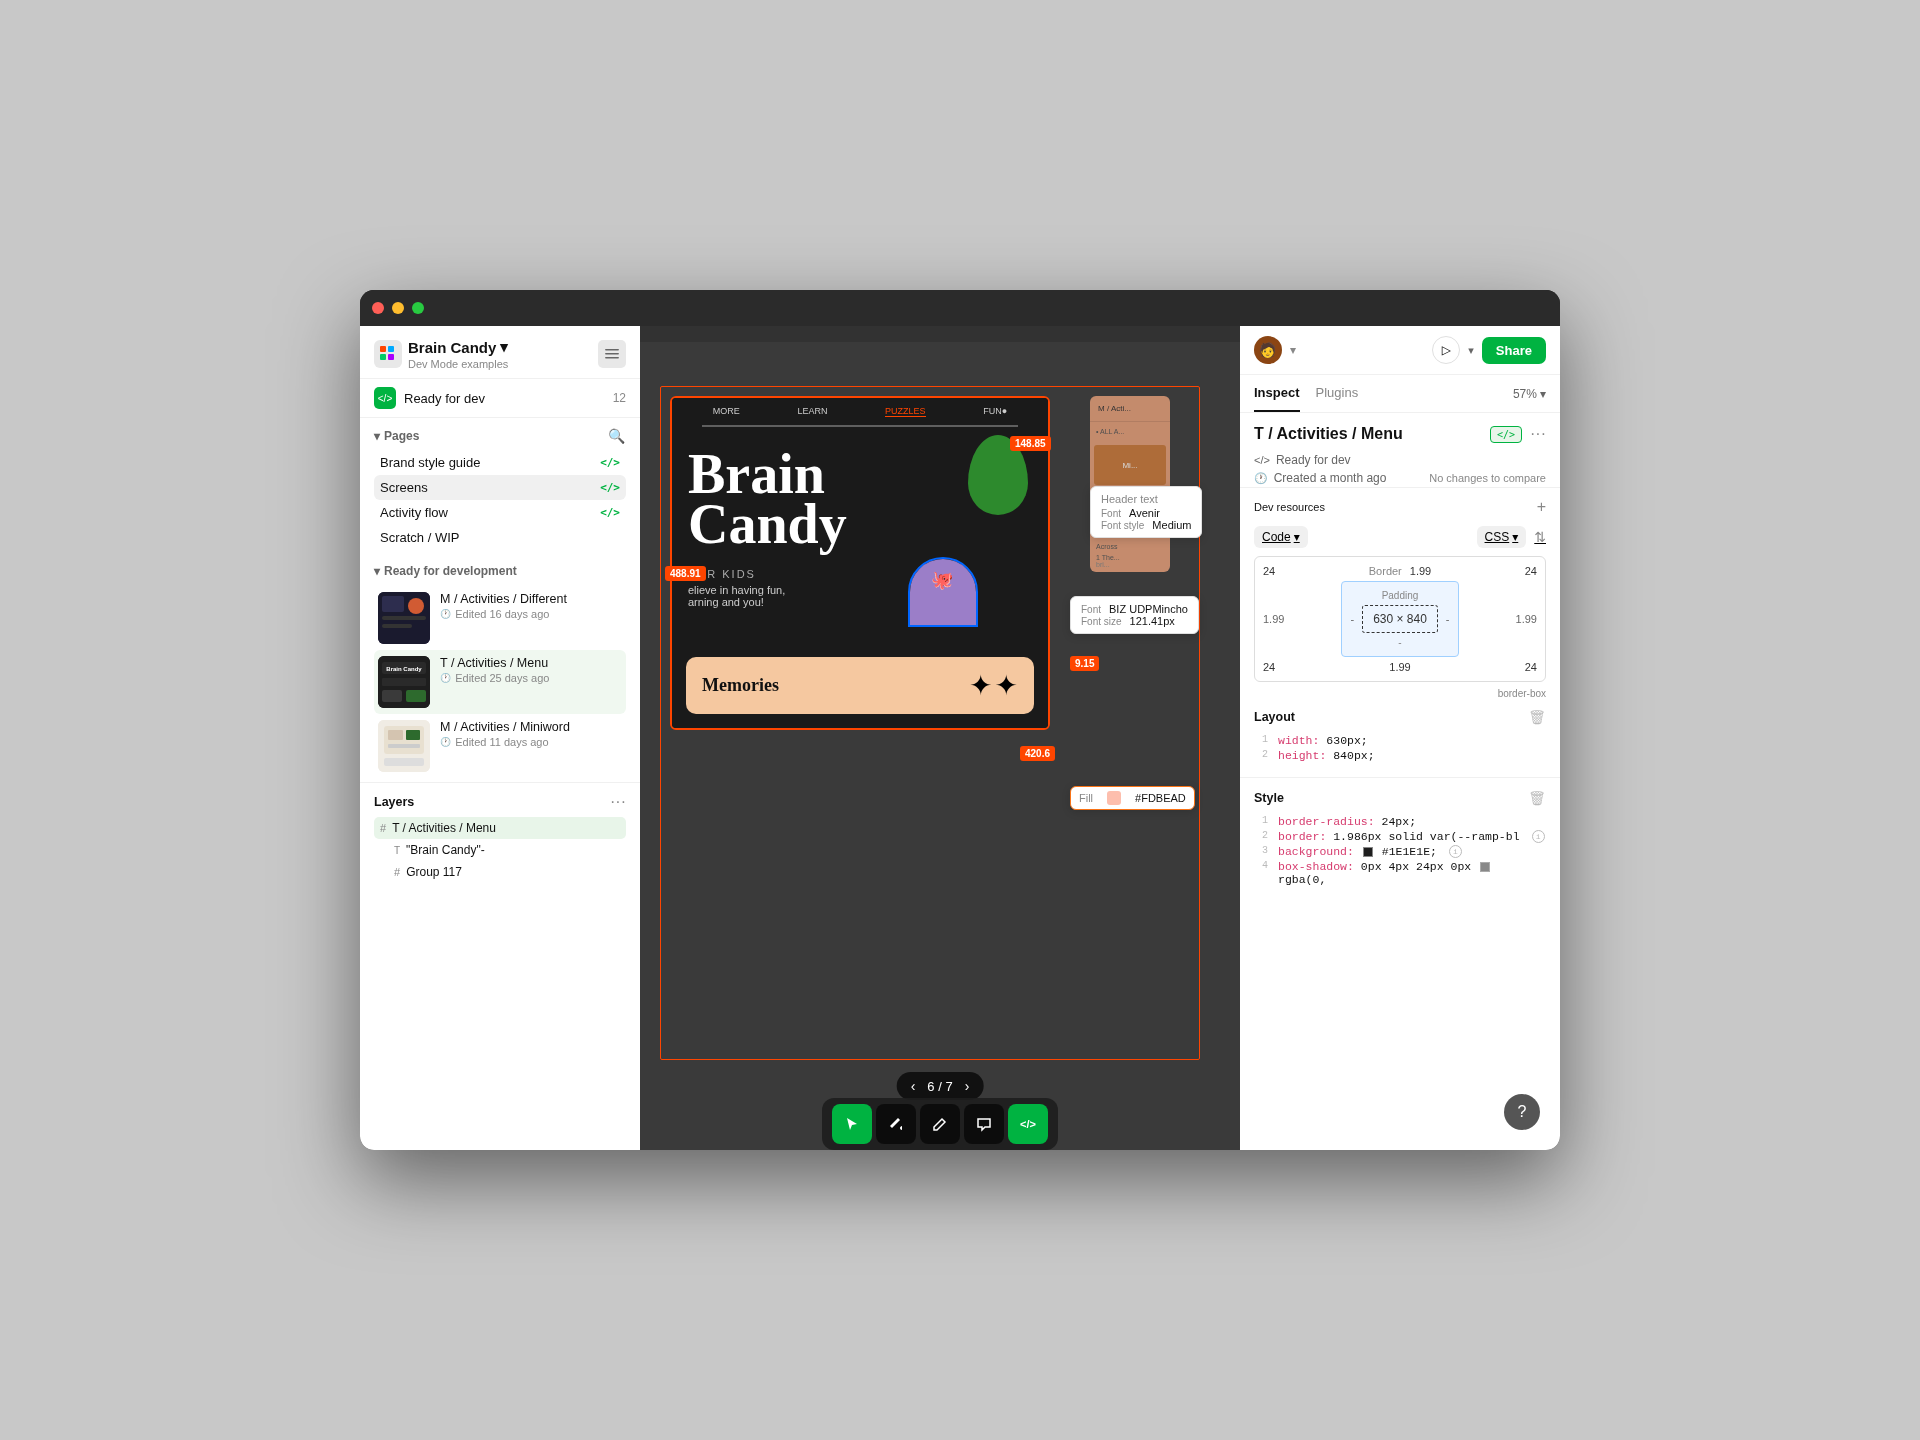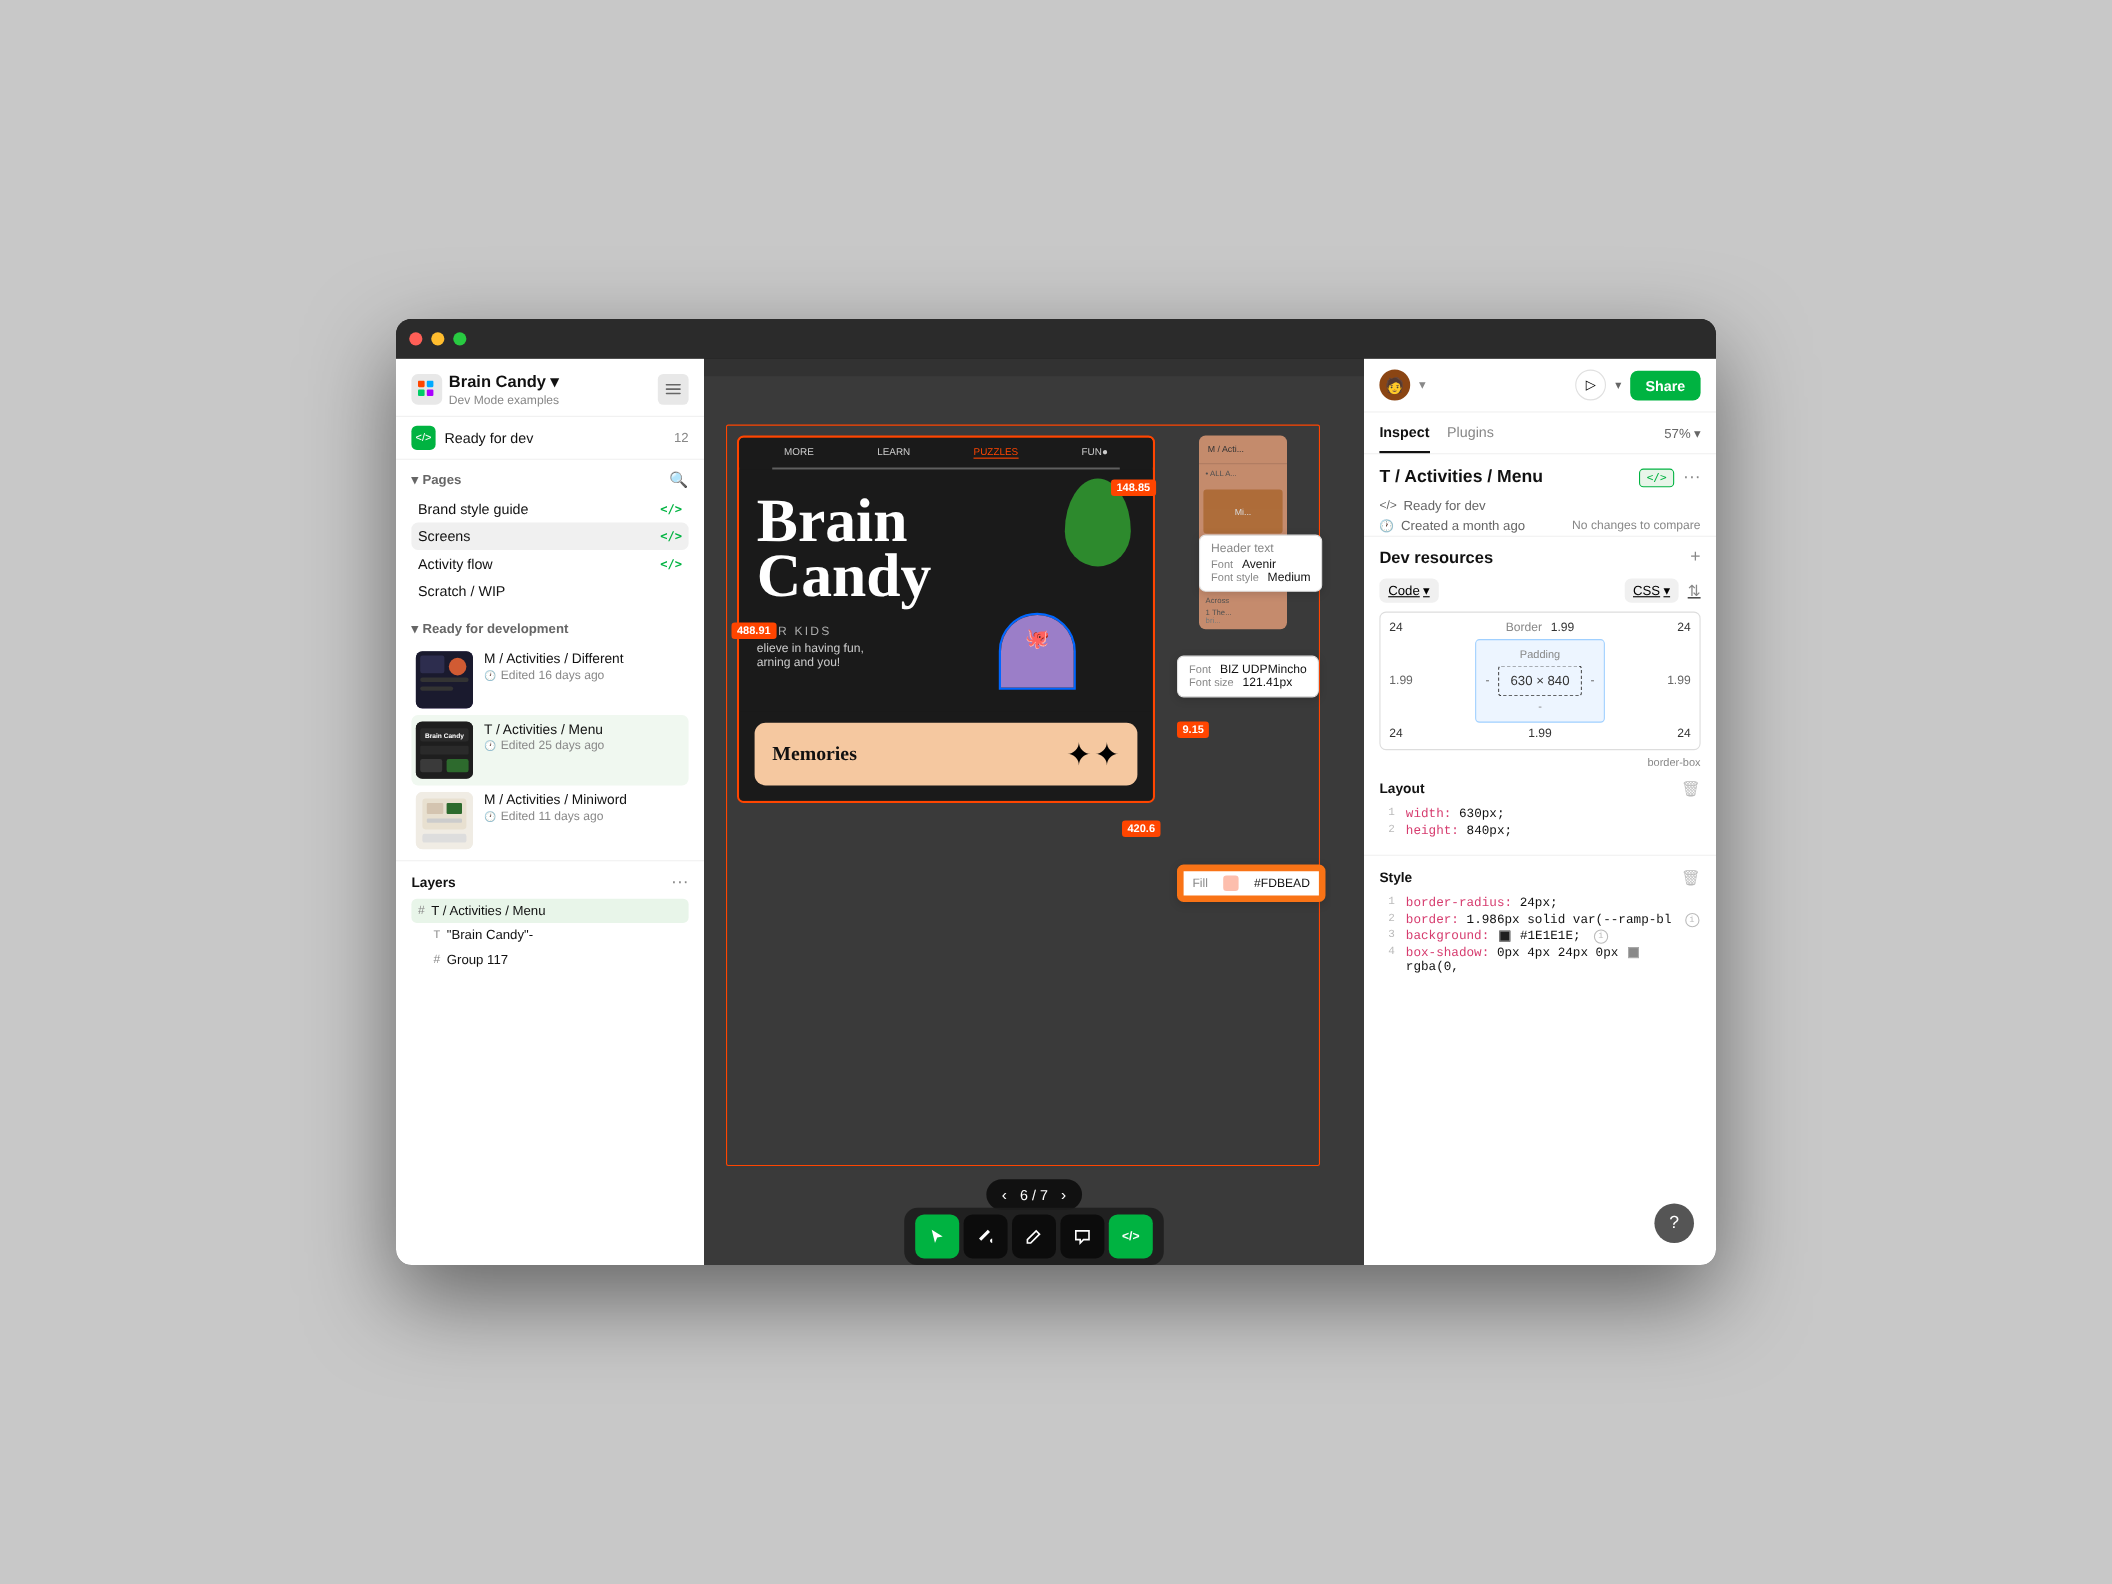--- a/index.html
+++ b/index.html
@@ -246,21 +246,21 @@
       box-shadow: 0 2px 8px rgba(0,0,0,0.15);
       white-space: nowrap;
     }
     .annotation-label { color: #888; margin-bottom: 2px; }
     .annotation-row { display: flex; gap: 8px; align-items: center; }
     .annotation-key { color: #888; font-size: 10px; }
     .annotation-val { color: #111; font-weight: 500; font-size: 11px; }
     .fill-badge {
       position: absolute;
       background: #fff;
-      border: 6px solid #f97316;
+      border: 1px solid #f97316;
       border-radius: 6px;
       padding: 4px 8px;
       display: flex; align-items: center; gap: 14px;
       font-size: 11px;
       box-shadow: 0 2px 8px rgba(0,0,0,0.15);
     }
     .fill-swatch {
       width: 14px; height: 14px;
       border-radius: 3px;
       background: #FDBEAD;
@@ -402,21 +402,21 @@
       padding: 2px 14px;
       font-size: 12px; color: #666;
     }
     .meta-icon { font-size: 11px; }
     .meta-compare { color: #888; font-size: 11px; }
     .dev-resources-header {
       display: flex; align-items: center; justify-content: space-between;
       padding: 10px 14px 6px;
       border-top: 1px solid #f0f0f0;
     }
-    .dev-resources-title { font-size: 15px; font-weight: 700; color: #111; }
+    .dev-resources-title { font-size: 11px; font-weight: 400; color: #111; }
     .dev-resources-add { font-size: 16px; color: #888; cursor: pointer; }
     .code-toolbar {
       display: flex; align-items: center; justify-content: space-between;
       padding: 4px 14px 8px;
       text-decoration: underline;
     }
     .code-lang-btn {
       background: #f0f0f0;
       border: none;
       border-radius: 6px;

